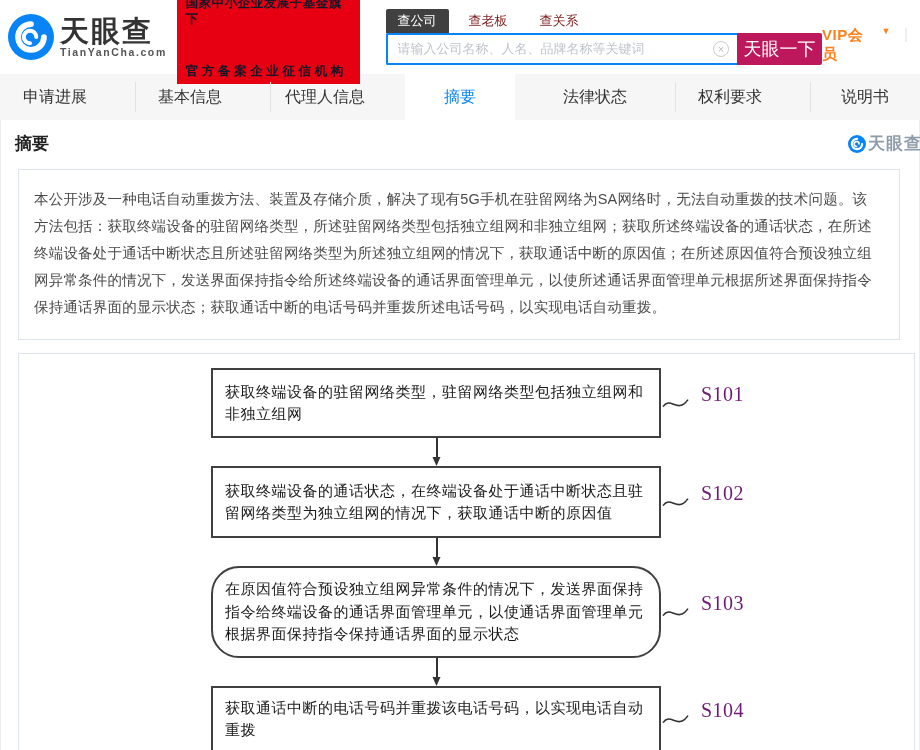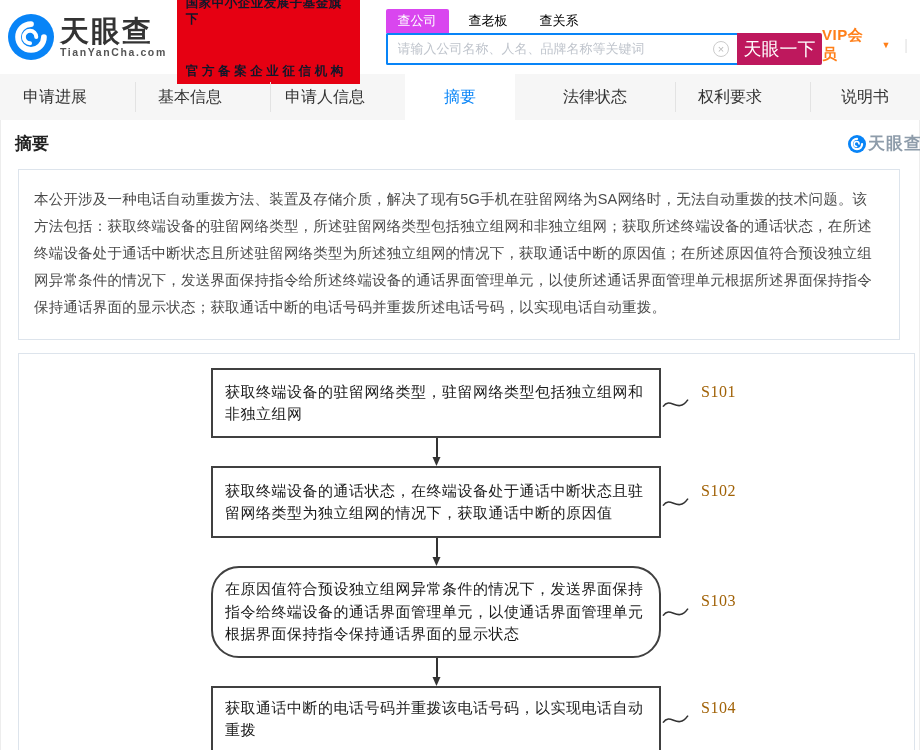--- a/index.html
+++ b/index.html
@@ -13,35 +13,35 @@
   .logo-icon { width:46px; height:46px; flex:0 0 auto; }
   .logo-txt { margin-left:6px; }
   .logo-cn { font-size:29px; font-weight:bold; color:#333; line-height:30px; letter-spacing:2px; }
   .logo-en { font-size:10.5px; color:#555; font-weight:bold; letter-spacing:1.6px; }
   .badge { background:#e60012; color:#0f172a; margin-left:10px; padding:5px 9px; line-height:16px; }
   .badge-l1 { font-size:12.5px; font-weight:bold; letter-spacing:.5px; }
   .badge-l2 { font-size:12.5px; font-weight:bold; letter-spacing:3.6px;margin-top:36px; }
 
   .search { margin-left:26px; width:448px; }
   .stabs { display:flex; align-items:flex-end; height:23px; }
-  .stab { font-size:13px; color:#000000; padding:3px 12px; cursor:pointer; }
-  .stab.active { background:#d946ef; color:#fff; border-radius:2px 2px 0 0; }
+  .stab { font-size:13px; color:#7f1d1d; padding:3px 12px; cursor:pointer; }
+  .stab.active { background:#404040; color:#fff; border-radius:2px 2px 0 0; }
   .stab + .stab { margin-left:8px; }
   .srow { display:flex; }
   .sinput-wrap { position:relative; flex:1; }
   .sinput { width:100%; height:32px; border:2px solid #0884f7; border-right:none; outline:none;
     padding:0 30px 0 10px; font-size:13px; color:#333; border-radius:2px 0 0 2px; }
   .sinput::placeholder { color:#bfc4cc; }
   .sclear { position:absolute; right:8px; top:50%; transform:translateY(-50%); width:16px; height:16px;
     border:1px solid #ccc; border-radius:50%; color:#bbb; font-size:11px; line-height:14px;
     text-align:center; cursor:pointer; }
   .sbtn { width:85px; height:32px; background:#be185d; color:#fff; border:none; font-size:18px;
     cursor:pointer; border-radius:0 2px 2px 0; }
 
-  .vip { margin-left:auto; display:flex; align-items:center; padding-right:2px;margin-top:16px; }
+  .vip { margin-left:auto; display:flex; align-items:flex-start; padding-right:2px;margin-top:16px; }
   .vip-txt { color:#ff7f19; font-size:15px; font-weight:bold; cursor:pointer; letter-spacing:.5px; }
   .vip-caret { color:#ff7f19; font-size:9px; margin-left:5px; cursor:pointer; }
   .vip-sep { color:#e3e3e3; font-size:14px; margin-left:14px; }
 
   
   .nav { display:flex; height:46px; margin-top:4px; background:#f6f6f6;gap:25px; }
   .ntab { flex:1; display:flex; align-items:center; justify-content:center; font-size:16px;
     color:#333; cursor:pointer; position:relative; }
   .ntab + .ntab::before { content:""; position:absolute; left:0; top:8px; bottom:8px;
     width:1px; background:#e3e3e3; }
@@ -65,21 +65,21 @@
   .flow-box { margin:13px 4px 0 17px; border:1px solid #dde4ec; height:600px; padding-top:14px;
     font-family:"Liberation Serif","DejaVu Serif",serif; }
   .step { position:relative; width:450px; margin-left:192px; }
   .sbox { border:2px solid #404040; width:100%; display:flex; align-items:center;
     justify-content:center; padding:6px 12px; font-size:15px;
     line-height:1.5; letter-spacing:.5px; color:#1a1a1a; }
   .h70{min-height:70px;} .h72{min-height:72px;} .h92{min-height:92px;border-radius:28px;} .h66{min-height:66px;}
   .tag { position:absolute; left:100%; top:50%; transform:translateY(-60%);
     display:flex; align-items:flex-start; }
   .tag svg { margin-top:10px; flex:0 0 auto; }
-  .tag-label { font-size:16px; color:#a16207; margin-left:2px; letter-spacing:.5px; }
+  .tag-label { font-size:20px; color:#701a75; margin-left:2px; letter-spacing:.5px; }
   .arrow { width:450px; margin-left:192px; height:28px; position:relative; }
   .arrow .line { position:absolute; left:50%; top:0; width:1.5px; height:20px; background:#333; }
   .arrow .head { position:absolute; left:50%; top:19px; transform:translateX(-44%);
     width:0; height:0; border-left:4.5px solid transparent; border-right:4.5px solid transparent;
     border-top:9px solid #333; }
 </style>
 </head>
 <body>
 
 <div class="header">
@@ -118,21 +118,21 @@
   <div class="vip">
     <span class="vip-txt">VIP会员</span>
     <span class="vip-caret">▼</span>
     <span class="vip-sep">|</span>
   </div>
 </div>
 
 <div class="nav">
   <div class="ntab">申请进展</div>
   <div class="ntab">基本信息</div>
-  <div class="ntab">申请人信息</div>
+  <div class="ntab">代理人信息</div>
   <div class="ntab active">摘要</div>
   <div class="ntab">法律状态</div>
   <div class="ntab">权利要求</div>
   <div class="ntab">说明书</div>
 </div>
 
 <div class="content">
   <div class="sec-head">
     <div class="sec-title">摘要</div>
     <div class="wm">

